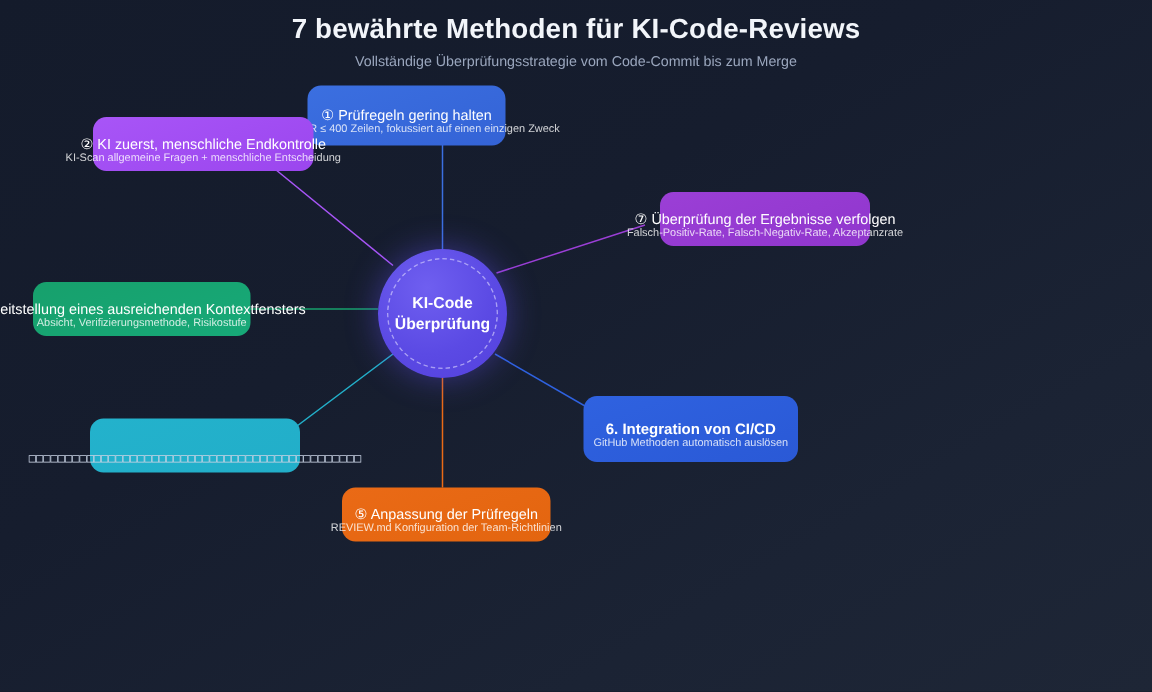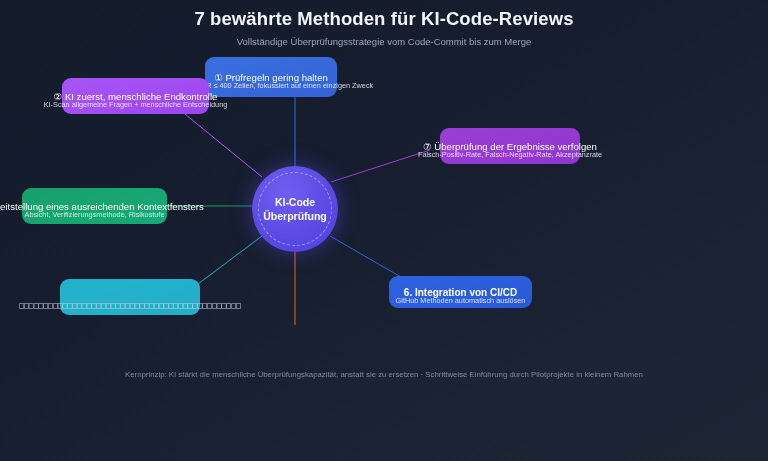--- a/index.html
+++ b/index.html
@@ -198,26 +198,29 @@
 
   <div class="node n3" style="left:22px; top:188px; width:145px; height:36px;">
     <div class="node-title">Bereitstellung eines ausreichenden Kontextfensters</div>
     <div class="node-sub">Absicht, Verifizierungsmethode, Risikostufe</div>
   </div>
 
   <div class="node n4" style="left:60px; top:279px; width:140px; height:36px;">
     <div class="node-sub tofu">□□□□□□□□□□□□□□□□□□□□□□□□□□□□□□□□□□□□□□□□□□□□□□</div>
   </div>
 
-
-  <div class="node n6" style="left:389px; top:276px; width:143px; height:32px;">
+  <div class="node n5" style="left:228px; top:325px; width:139px; height:36px;">
+    <div class="node-title">⑤ Anpassung der Prüfregeln</div>
+    <div class="node-sub">REVIEW.md Konfiguration der Team-Richtlinien</div>
+  </div>
+
+  <div class="node n6" style="left:389px; top:264px; width:143px; height:44px;">
     <div class="node-title">6. Integration von CI/CD</div>
     <div class="node-sub">GitHub Methoden automatisch auslösen</div>
   </div>
 
   <div class="node n7" style="left:440px; top:128px; width:140px; height:36px;">
     <div class="node-title">⑦ Überprüfung der Ergebnisse verfolgen</div>
     <div class="node-sub">Falsch-Positiv-Rate, Falsch-Negativ-Rate, Akzeptanzrate</div>
   </div>
 
-  <div class="footer">Kernprinzip: KI stärkt die menschliche Überprüfungskapazität, anstatt sie zu ersetzen · Schrittweise Einführung durch Pilotprojekte in kleinem Rahmen</div>
 
 </div>
 
 </body></html>

